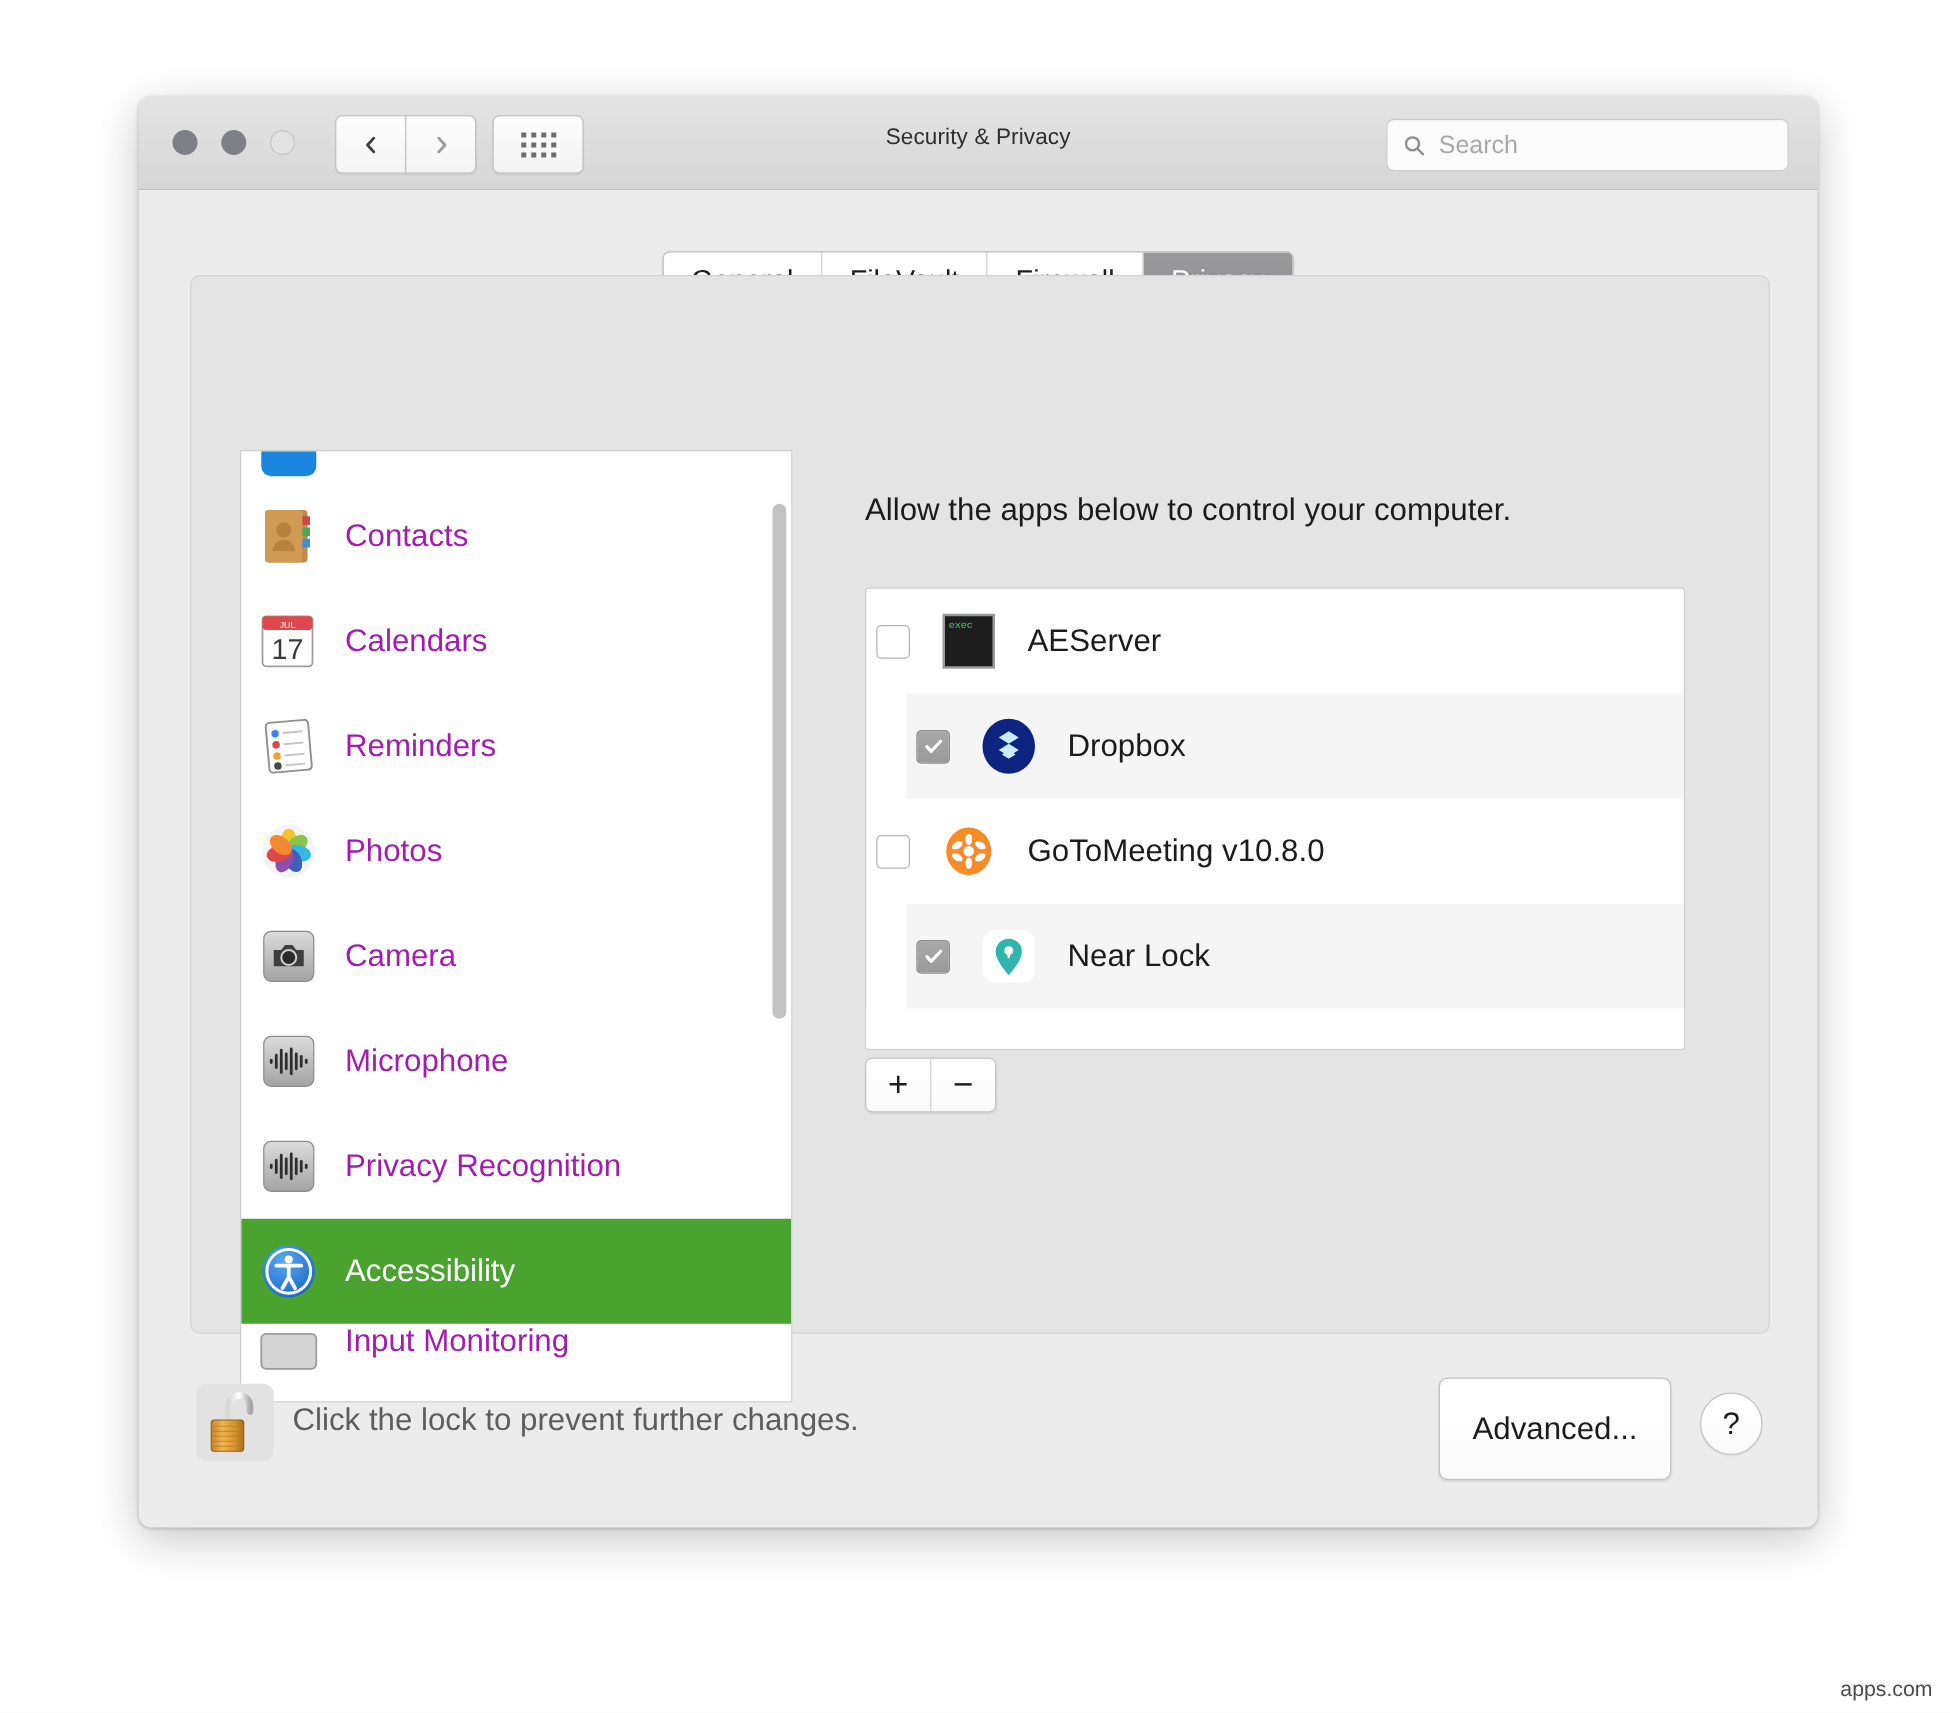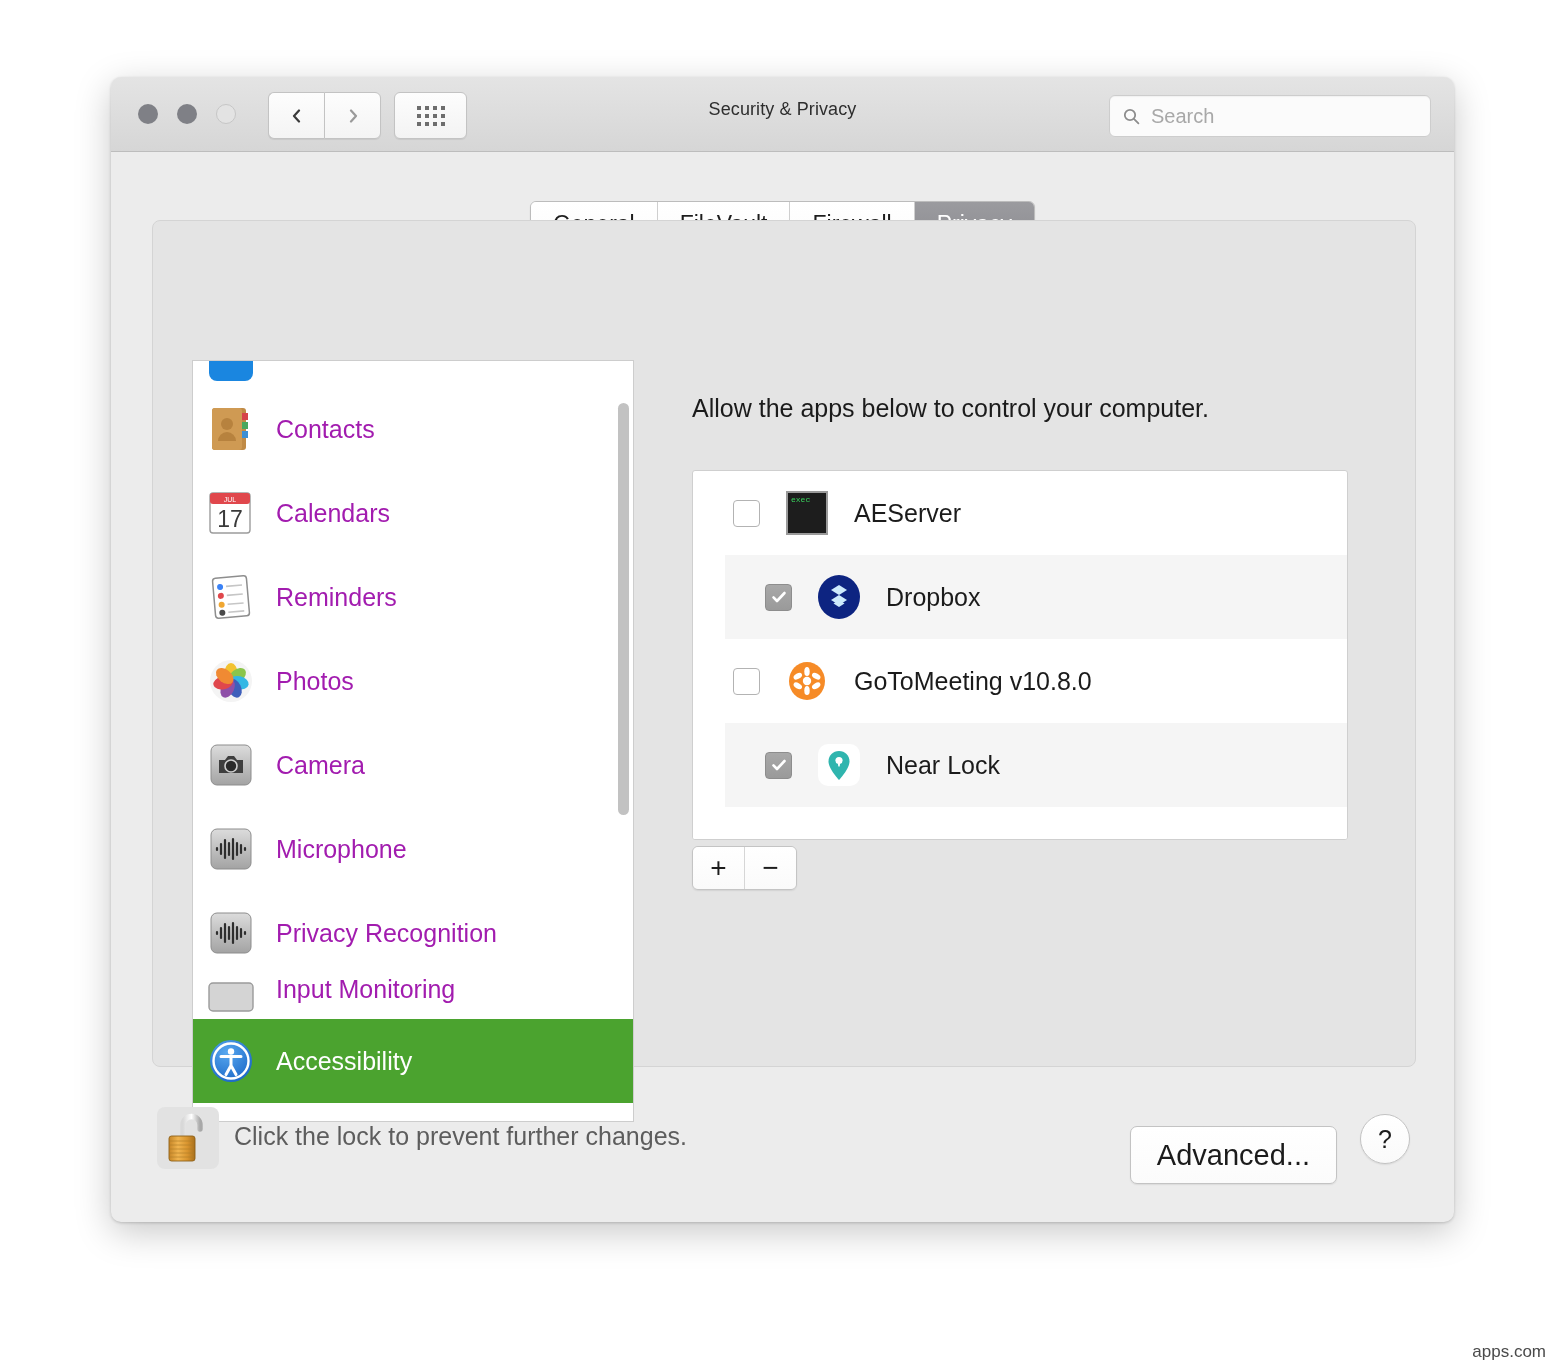--- a/index.html
+++ b/index.html
@@ -243,21 +243,21 @@
     width: 654px;
     background: #ffffff;
     border: 1px solid #cfcfcf;
     border-radius: 3px;
     overflow: hidden;
   }
   .arow {
     height: 84px;
     display: flex;
     align-items: center;
-    padding-left: 40px;
+    padding-left: 8px;
     box-sizing: border-box;
   }
   .arow.alt { background: #f5f5f5; margin-left: 32px; }
   .arow .alabel { font-size: 25px; color: #1b1b1b; margin-left: 22px; }
   .aicon { width: 50px; height: 50px; flex: none; }
   .cbox {
     width: 27px; height: 27px;
     border-radius: 4px;
     border: 1px solid #b3b3b3;
     background: #ffffff;
@@ -322,29 +322,29 @@
   #lock-text {
     position: absolute;
     left: 123px;
     top: 40px;
     font-size: 25px;
     color: #5d5d5d;
   }
   #advanced-btn {
     position: absolute;
     right: 117px;
-    top: 44px;
+    top: 20px;
     height: 48px;
-    padding: 4px 26px;
+    padding: 16px 26px;
     display: flex;
     align-items: center;
     background: linear-gradient(180deg,#ffffff 0%,#fbfbfb 100%);
     border: 1px solid #c3c3c3;
     border-radius: 7px;
-    font-size: 29px;
+    font-size: 25px;
     color: #1b1b1b;
     box-shadow: 0 1px 1.5px rgba(0,0,0,0.08);
   }
   #help-btn {
     position: absolute;
     right: 44px;
     top: 32px;
     width: 48px;
     height: 48px;
     border-radius: 50%;
@@ -553,45 +553,45 @@
               <line x1="28" y1="16" x2="28" y2="36"></line>
               <line x1="32" y1="20" x2="32" y2="32"></line>
               <line x1="36" y1="22" x2="36" y2="30"></line>
               <line x1="40" y1="25" x2="40" y2="27"></line>
             </g>
           </svg>
         </div>
         <span class="slabel">Privacy Recognition</span>
       </div>
 
-      <div class="srow partial-bottom">
-        <div class="sicon">
-          <svg viewBox="0 0 52 52" width="52" height="52">
-            <rect x="4" y="8" width="44" height="28" rx="4" fill="#d4d4d4" stroke="#9b9b9b" stroke-width="1.4"></rect>
-          </svg>
-        </div>
-        <span class="slabel">Input Monitoring</span>
-      </div>
-
       <div class="srow selected">
         <div class="sicon">
           <svg viewBox="0 0 52 52" width="52" height="52">
             <defs>
               <radialGradient id="gblue" cx="0.4" cy="0.3" r="0.8">
                 <stop offset="0" stop-color="#58a8ef"></stop>
                   <stop offset="1" stop-color="#1663c4"></stop>
               </radialGradient>
             </defs>
             <circle cx="26" cy="26" r="21" fill="url(#gblue)"></circle>
             <circle cx="26" cy="26" r="17.5" fill="none" stroke="#ffffff" stroke-width="2.4"></circle>
             <circle cx="26" cy="16.5" r="3.2" fill="#ffffff"></circle>
             <path d="M16 21.5 h20 M26 21.5 v9 M26 30.5 l-5 9 M26 30.5 l5 9" stroke="#ffffff" stroke-width="3" stroke-linecap="round" fill="none"></path>
           </svg>
         </div>
         <span class="slabel">Accessibility</span>
+      </div>
+
+      <div class="srow partial-bottom">
+        <div class="sicon">
+          <svg viewBox="0 0 52 52" width="52" height="52">
+            <rect x="4" y="8" width="44" height="28" rx="4" fill="#d4d4d4" stroke="#9b9b9b" stroke-width="1.4"></rect>
+          </svg>
+        </div>
+        <span class="slabel">Input Monitoring</span>
       </div>
 
       <div id="sb-track">
         <div id="sb-thumb"></div>
       </div>
     </div>
 
     <div id="content">
 
       <div id="allow-text">Allow the apps below to control your computer.</div>

